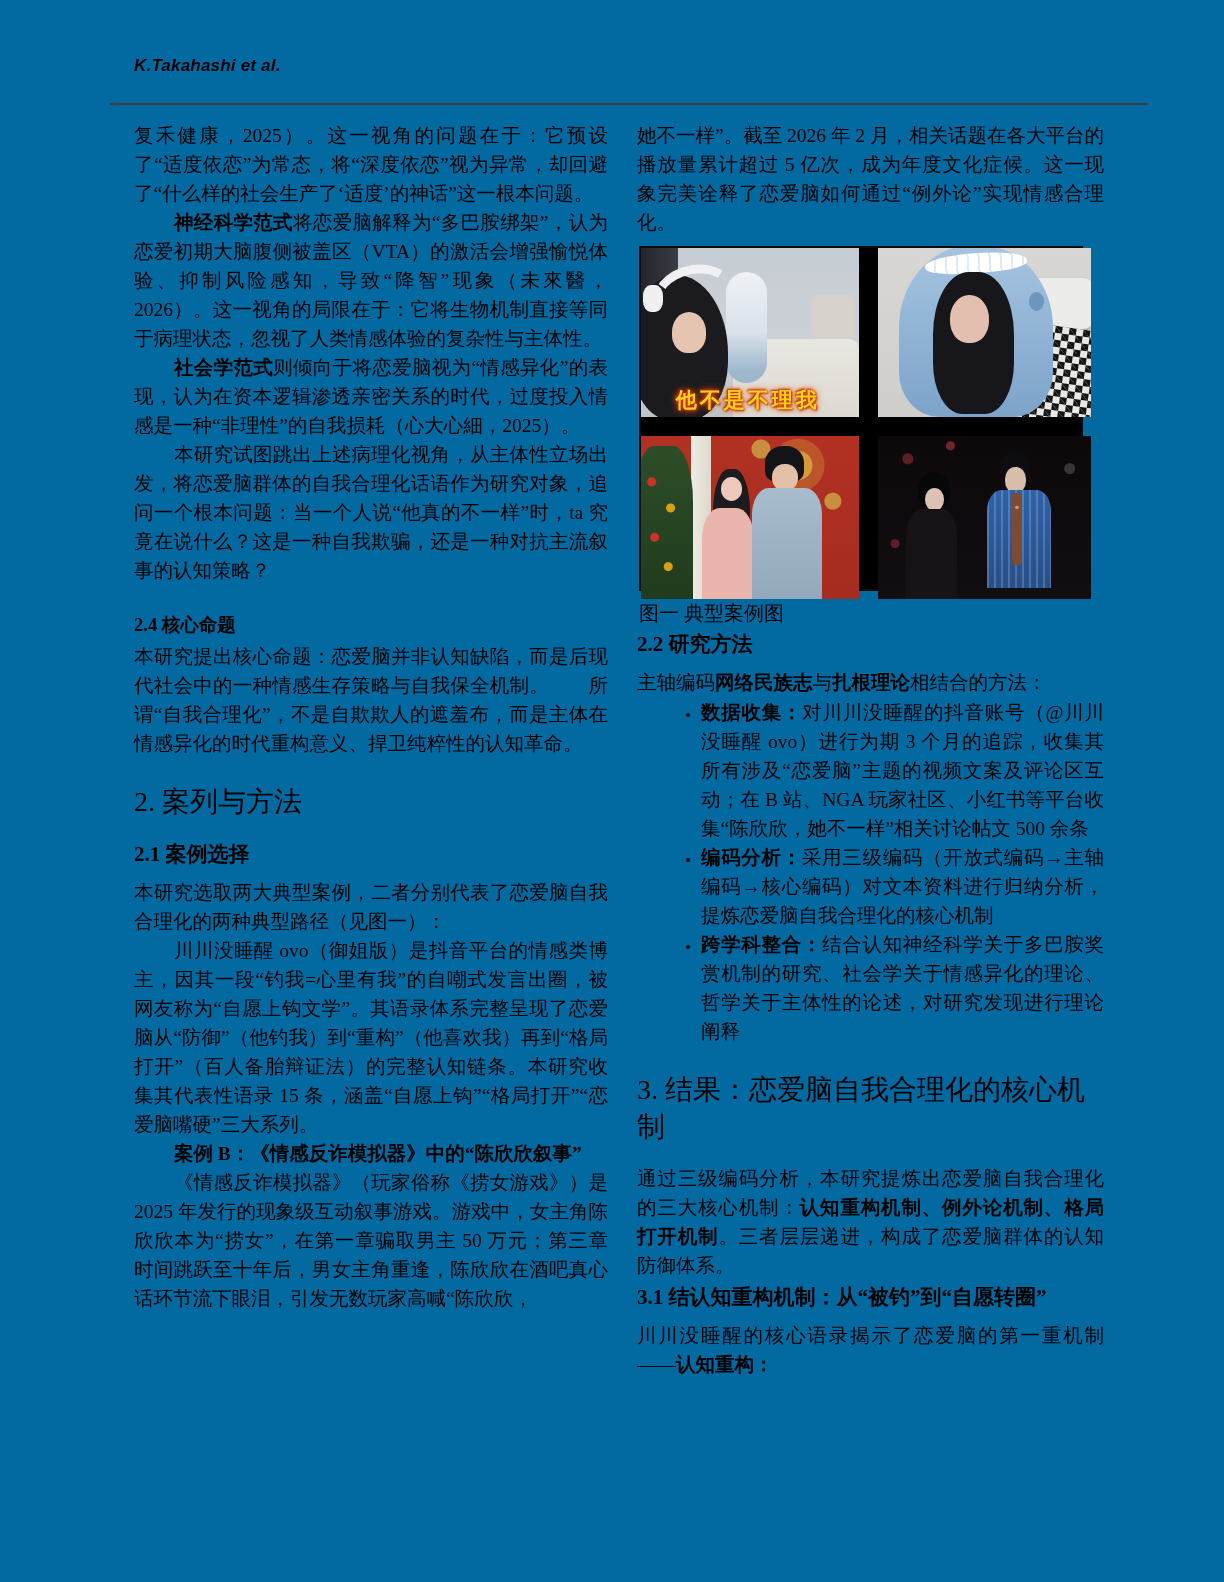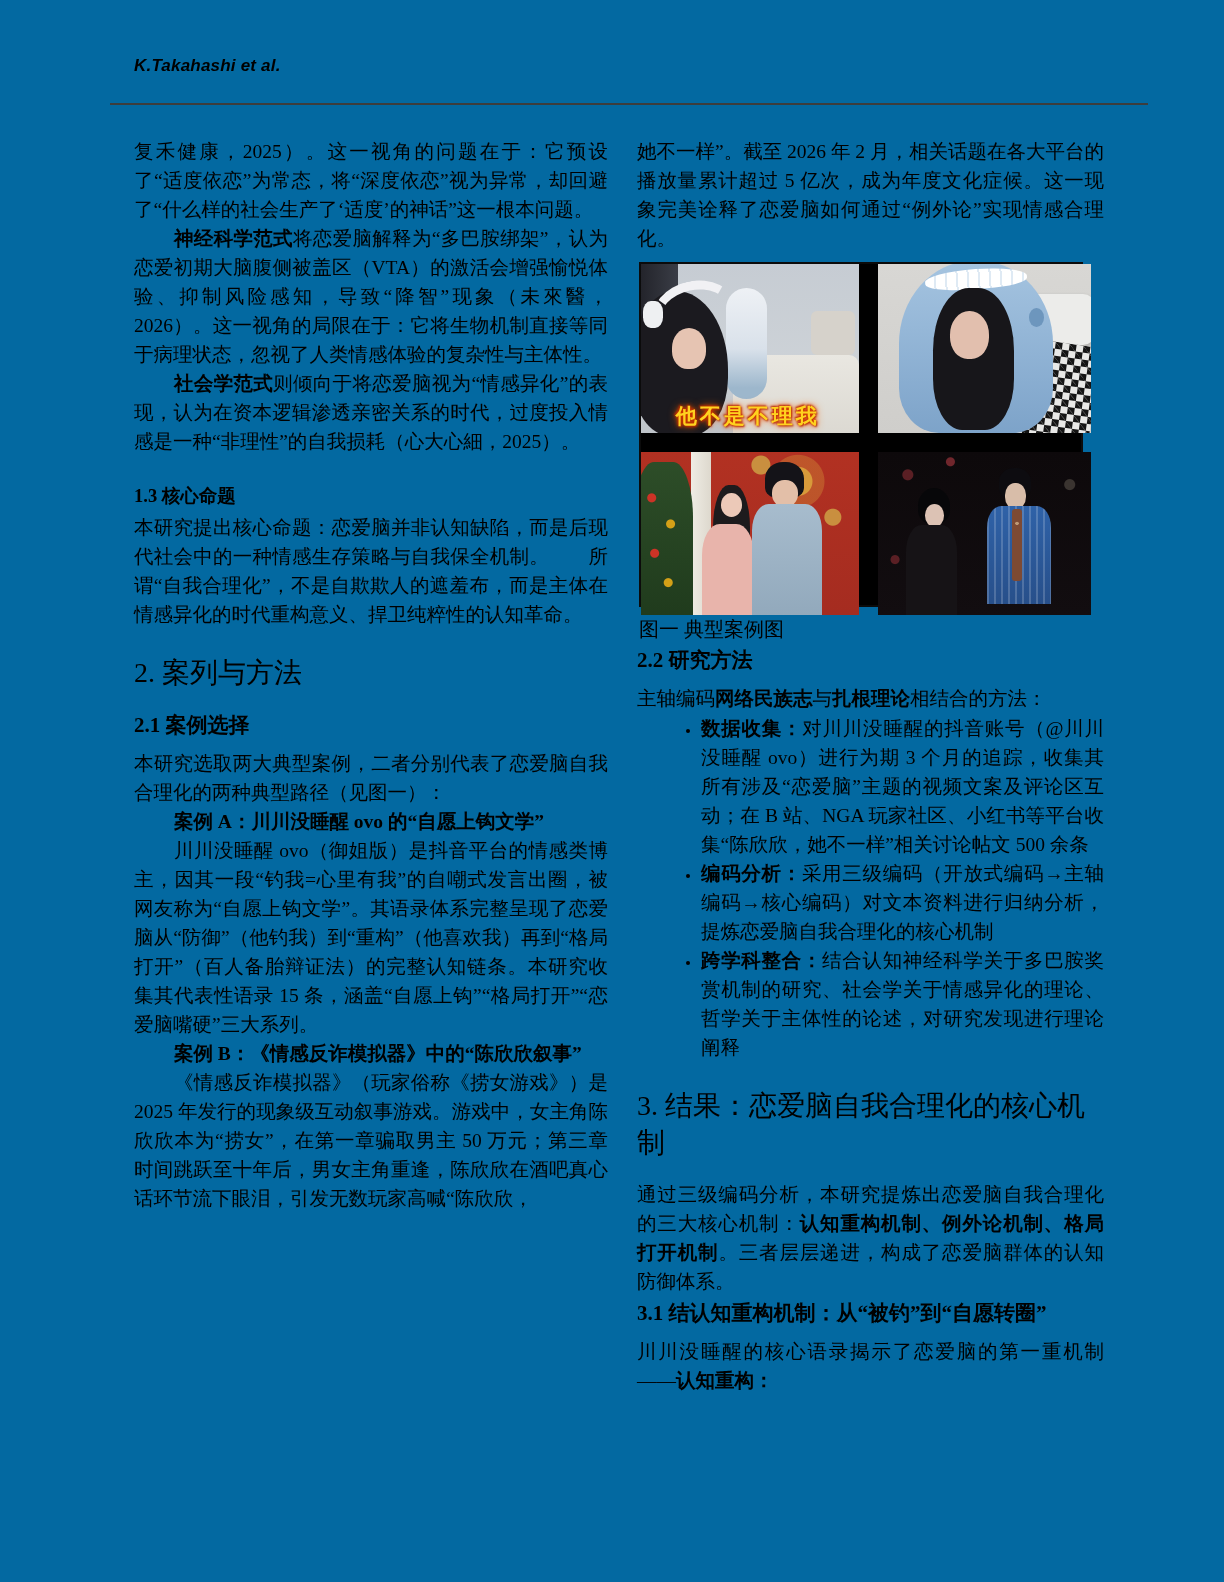--- a/index.html
+++ b/index.html
@@ -1,21 +1,21 @@
 <!DOCTYPE html>
 <html><head>
 <meta charset="utf-8">
 <style>
   html,body{margin:0;padding:0;background:#ffffff;}
   .page{position:relative;width:1224px;height:1582px;background:#0369a1;overflow:hidden;
         font-family:"Liberation Serif","DejaVu Serif",serif;color:#000;}
   .author{position:absolute;left:134px;top:56px;font-family:"Liberation Sans","DejaVu Sans",sans-serif;
           font-weight:bold;font-style:italic;font-size:17px;letter-spacing:.2px;}
   .rule{position:absolute;left:110px;top:103px;width:1038px;height:2px;background:#3d3d3d;}
-  .col{position:absolute;top:137px;}
+  .col{position:absolute;top:121px;}
   .col.left{left:134px;width:474px;}
   .col.right{left:637px;width:467px;}
   .p,.case,.bullets li{font-size:19.5px;line-height:29px;text-align:justify;}
   .p.indent,.case{text-indent:2.05em;}
   .case{font-weight:bold;}
   .h1{font-size:28px;line-height:37px;font-weight:normal;margin:25px 0 19px 0;}
   .h2{font-size:21px;line-height:30px;font-weight:bold;margin:2px 0 9px 0;}
   .h3{font-size:18.5px;line-height:26px;font-weight:bold;margin:27px 0 4px 0;}
   .bullets{margin:1px 0 0 0;padding-left:64px;list-style:disc outside;}
   .bullets li::marker{font-size:15px;}
@@ -100,26 +100,26 @@
 
 <div class="page">
   <div class="author">K.Takahashi et al.</div>
   <div class="rule"></div>
 
   <div class="col left">
     <div id="left-blocks">
         <div class="p"><span>复禾健康，2025）。这一视角的问题在于：它预设了“适度依恋”为常态，将“深度依恋”视为异常，却回避了“什么样的社会生产了‘适度’的神话”这一根本问题。</span></div>
         <div class="p indent"><b>神经科学范式</b><span>将恋爱脑解释为“多巴胺绑架”，认为恋爱初期大脑腹侧被盖区（VTA）的激活会增强愉悦体验、抑制风险感知，导致“降智”现象（未來醫，2026）。这一视角的局限在于：它将生物机制直接等同于病理状态，忽视了人类情感体验的复杂性与主体性。</span></div>
         <div class="p indent"><b>社会学范式</b><span>则倾向于将恋爱脑视为“情感异化”的表现，认为在资本逻辑渗透亲密关系的时代，过度投入情感是一种“非理性”的自我损耗（心大心細，2025）。</span></div>
-        <div class="h3"><span>1.3 核心命题</span></div>
+        <div class="p indent"><span>本研究试图跳出上述病理化视角，从主体性立场出发，将恋爱脑群体的自我合理化话语作为研究对象，追问一个根本问题：当一个人说“他真的不一样”时，ta 究竟在说什么？这是一种自我欺骗，还是一种对抗主流叙事的认知策略？</span></div>
+        <div class="h3"><span>2.4 核心命题</span></div>
         <div class="p"><span>本研究提出核心命题：恋爱脑并非认知缺陷，而是后现代社会中的一种情感生存策略与自我保全机制。　　所谓“自我合理化”，不是自欺欺人的遮羞布，而是主体在情感异化的时代重构意义、捍卫纯粹性的认知革命。</span></div>
         <div class="h1"><span>2. 案列与方法</span></div>
         <div class="h2"><span>2.1 案例选择</span></div>
         <div class="p"><span>本研究选取两大典型案例，二者分别代表了恋爱脑自我合理化的两种典型路径（见图一）：</span></div>
-        <div class="case"><b>案例 A：川川没睡醒 ovo 的“自愿上钩文学”</b></div>
         <div class="p indent"><span>川川没睡醒 ovo（御姐版）是抖音平台的情感类博主，因其一段“钓我=心里有我”的自嘲式发言出圈，被网友称为“自愿上钩文学”。其语录体系完整呈现了恋爱脑从“防御”（他钓我）到“重构”（他喜欢我）再到“格局打开”（百人备胎辩证法）的完整认知链条。本研究收集其代表性语录 15 条，涵盖“自愿上钩”“格局打开”“恋爱脑嘴硬”三大系列。</span></div>
         <div class="case"><b>案例 B：《情感反诈模拟器》中的“陈欣欣叙事”</b></div>
         <div class="p indent"><span>《情感反诈模拟器》（玩家俗称《捞女游戏》）是 2025 年发行的现象级互动叙事游戏。游戏中，女主角陈欣欣本为“捞女”，在第一章骗取男主 50 万元；第三章时间跳跃至十年后，男女主角重逢，陈欣欣在酒吧真心话环节流下眼泪，引发无数玩家高喊“陈欣欣，</span></div>
       </div>
   </div>
 
   <div class="col right">
     <div id="right-blocks-top">
         <div class="p"><span>她不一样”。截至 2026 年 2 月，相关话题在各大平台的播放量累计超过 5 亿次，成为年度文化症候。这一现象完美诠释了恋爱脑如何通过“例外论”实现情感合理化。</span></div>
       </div>

